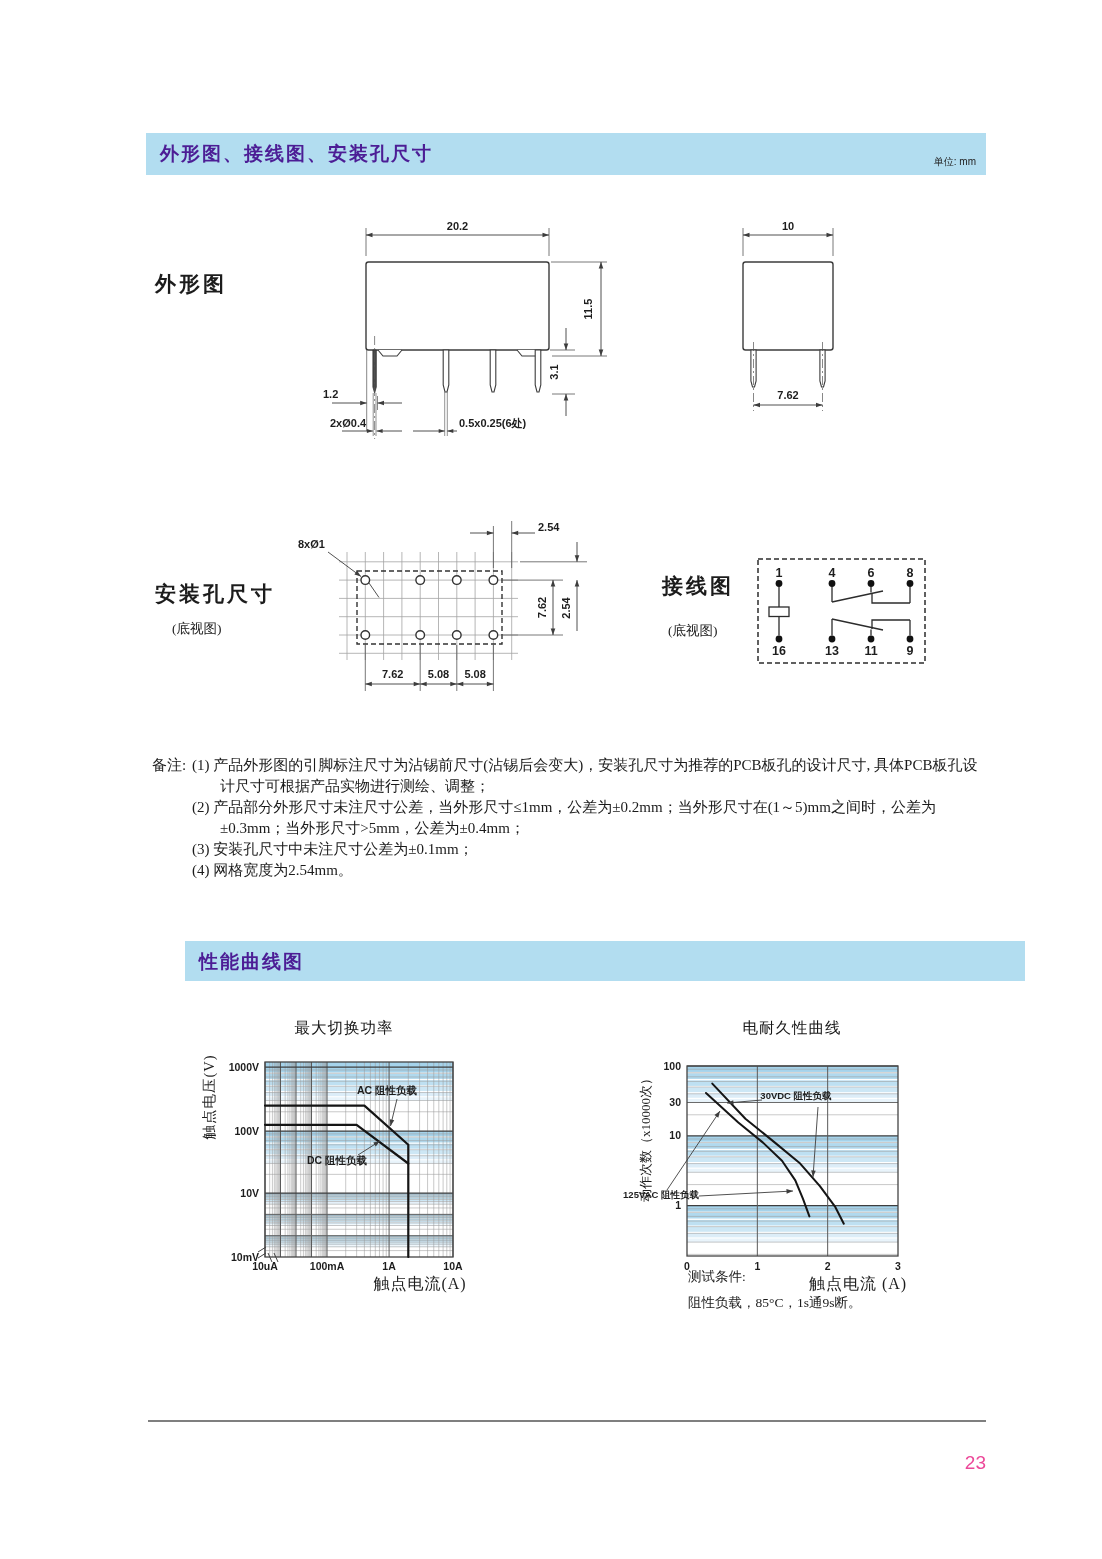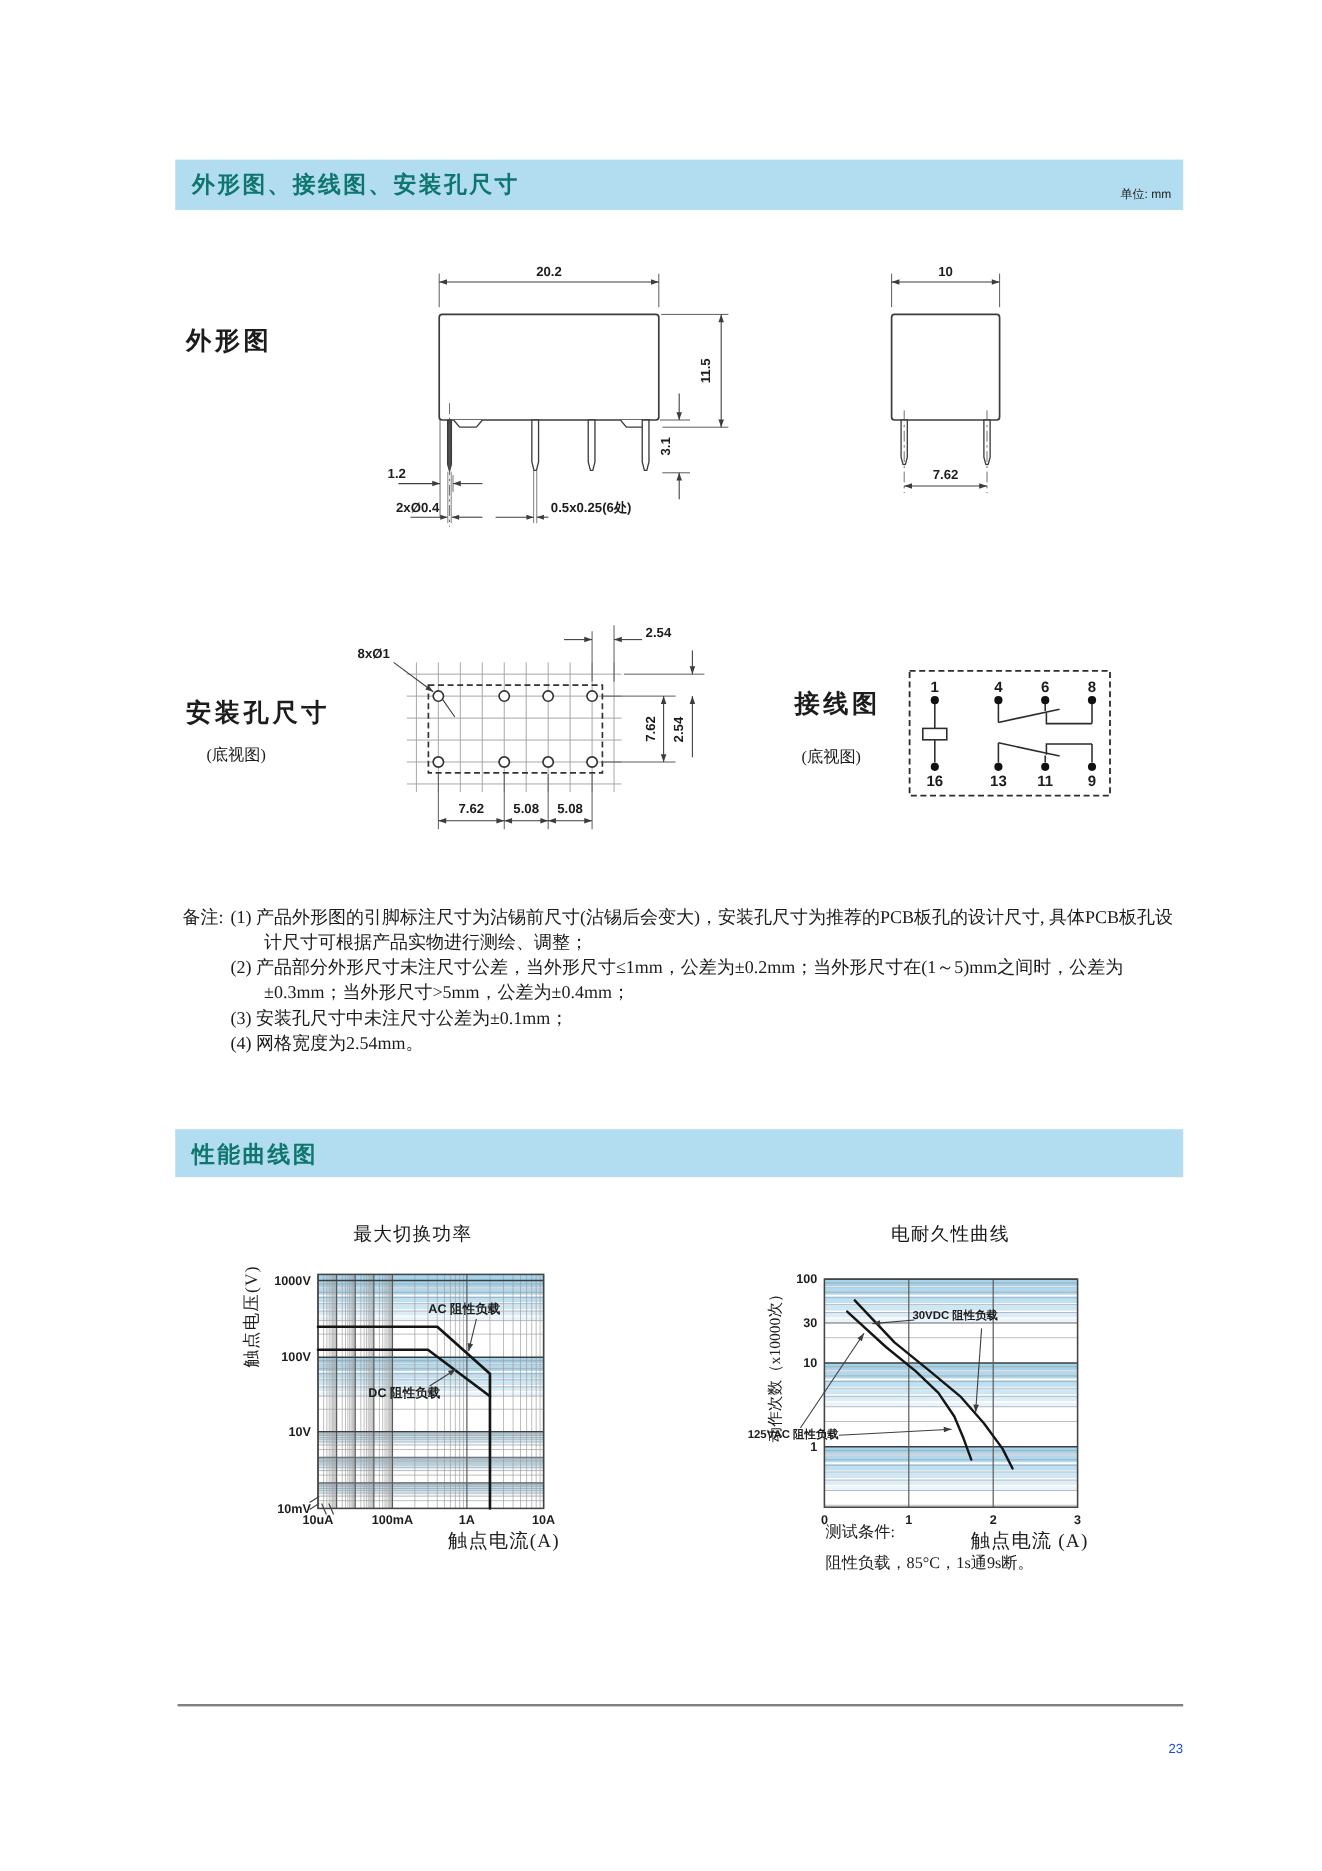--- a/index.html
+++ b/index.html
@@ -1,34 +1,34 @@
 <!DOCTYPE html>
 <html><head>
 <meta charset="utf-8">
 <style>
   html,body{margin:0;padding:0;background:#ffffff;}
   .page{position:relative;width:1102px;height:1559px;background:#fff;overflow:hidden;
         font-family:"Liberation Sans","DejaVu Sans",sans-serif;color:#222;}
   .bar{position:absolute;left:146px;width:840px;height:42px;background:#b2ddf0;}
   .bar .bar-title{position:absolute;left:14px;top:8px;font-size:19px;font-weight:bold;
-        letter-spacing:2px;color:#0f766e;}
+        letter-spacing:2px;color:#4c1d95;}
   .bar .unit{position:absolute;right:10px;bottom:6px;font-size:10px;color:#222;letter-spacing:0;}
   .dwg-label{position:absolute;font-size:21px;font-weight:600;letter-spacing:3px;color:#1c1c1c;}
   .dwg-sub{position:absolute;font-size:13.5px;color:#1c1c1c;font-family:"Liberation Serif","DejaVu Serif",serif;}
   .notes{position:absolute;left:152px;top:755px;width:834px;font-size:15px;line-height:21px;
         font-family:"Liberation Serif","DejaVu Serif",serif;color:#1b1b1b;display:flex;}
   .notes .nlabel{flex:0 0 40px;}
   .notes .nitems{flex:1;}
   .notes .nitem{padding-left:28px;text-indent:-28px;}
   .chart-title{position:absolute;top:1018px;transform:translateX(-50%);font-size:15.5px;color:#161616;
         font-family:"Liberation Serif","DejaVu Serif",serif;letter-spacing:1px;}
   .testcond{position:absolute;left:688px;top:1264px;font-size:13.5px;line-height:26px;color:#1b1b1b;
         font-family:Liberation Serif, serif;}
   .footer-rule{position:absolute;left:148px;top:1420px;width:838px;border-top:2px solid #7f7f7f;}
-  .page-num{position:absolute;right:116px;top:1452px;font-size:11px;color:#1d4ed8;margin-left:30px;}
+  .page-num{position:absolute;right:116px;top:1452px;font-size:19px;color:#ec4899;margin-left:30px;}
   svg{position:absolute;overflow:hidden;}
 </style>
 </head>
 <body>
 
 <div class="page">
 
   <div class="bar" style="top:133px;">
     <span class="bar-title">外形图、接线图、安装孔尺寸</span>
     <span class="unit">单位: mm</span>
@@ -211,21 +211,21 @@
   <div class="notes">
     <div class="nlabel">备注:</div>
     <div class="nitems">
       <div class="nitem">(1) 产品外形图的引脚标注尺寸为沾锡前尺寸(沾锡后会变大)，安装孔尺寸为推荐的PCB板孔的设计尺寸, 具体PCB板孔设计尺寸可根据产品实物进行测绘、调整；</div>
       <div class="nitem">(2) 产品部分外形尺寸未注尺寸公差，当外形尺寸≤1mm，公差为±0.2mm；当外形尺寸在(1～5)mm之间时，公差为±0.3mm；当外形尺寸&gt;5mm，公差为±0.4mm；</div>
       <div class="nitem">(3) 安装孔尺寸中未注尺寸公差为±0.1mm；</div>
       <div class="nitem">(4) 网格宽度为2.54mm。</div>
     </div>
   </div>
 
-  <div class="bar" style="top:941px;height:40px;">
+  <div class="bar" style="top:941px;height:40px;margin-left:39px;">
     <span class="bar-title">性能曲线图</span>
   </div>
 
   <div class="chart-title" style="left:344px;text-align:right;">最大切换功率</div>
   <div class="chart-title" style="left:792px;">电耐久性曲线</div>
 
   <svg id="chart-left" viewBox="190 1040 340 265" style="left:190px;top:1040px;width:340px;height:265px;">
       <rect x="265" y="1062" width="188" height="5.069999999999936" fill="#a5d3eb"></rect>
       <rect x="265" y="1067.07" width="188" height="5.436600000000004" fill="#a5d3eb"></rect>
       <rect x="265" y="1073.7857999999999" width="188" height="5.116800000000003" fill="#b0d9ee"></rect>

